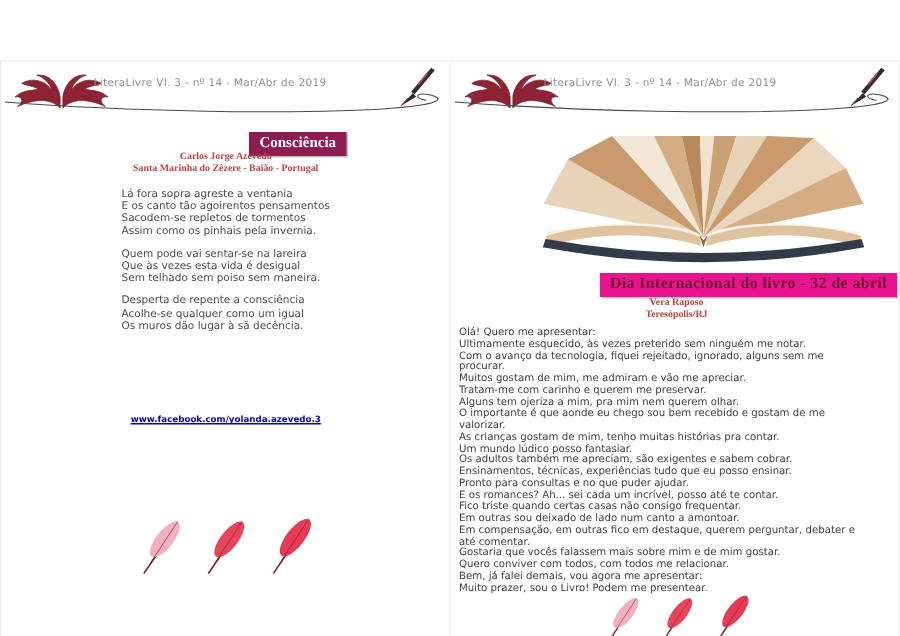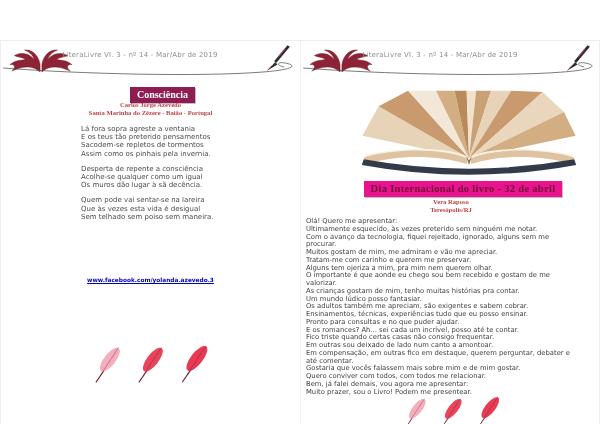--- a/index.html
+++ b/index.html
@@ -15,21 +15,21 @@
   
   .header{position:absolute;top:0;left:0;width:300px;height:42px;}
   .header .flourish{position:absolute;top:0;left:0;}
   .header .wings{position:absolute;top:4px;left:8px;}
   .header-title{
     position:absolute;top:10px;left:44px;width:190px;text-align:center;
     font-size:7px;color:#8f8f8f;letter-spacing:.2px;white-space:nowrap;
   }
 
   
-  .title-band{position:absolute;left:12px;width:100%;text-align:center;}
+  .title-band{position:absolute;left:0;width:100%;text-align:center;padding-left:48px;}
   .title-chip{
     display:inline-block;font-family:"Liberation Serif",serif;font-weight:bold;
     font-size:10px;padding:2px 7px 2.5px;box-shadow:1px 1px 0 rgba(0,0,0,.25);
   }
   .chip-left{background:#8E1C52;color:#ffffff;}
   .chip-right{background:#E9138F;color:#701033;font-size:10.5px;letter-spacing:.3px;}
   .author-line{
     position:absolute;left:0;width:100%;text-align:center;
     font-family:"Liberation Serif",serif;font-weight:bold;font-size:6.6px;color:#BC4443;
   }
@@ -115,29 +115,29 @@
     </div>
 
     <div class="title-band" style="top:42px;">
       <span class="title-chip chip-left">Consciência</span>
     </div>
     <div class="author-line" style="top:60px;">Carlos Jorge Azevedo</div>
     <div class="author-line" style="top:68px;">Santa Marinha do Zêzere - Baião - Portugal</div>
 
     <div class="poem">
       <div class="stanza">Lá fora sopra agreste a ventania
-E os teus tão preterido pensamentos
+E os canto tão agoirentos pensamentos
 Sacodem-se repletos de tormentos
 Assim como os pinhais pela invernia.</div>
+      <div class="stanza">Quem pode vai sentar-se na lareira
+Que às vezes esta vida é desigual
+Sem telhado sem poiso sem maneira.</div>
       <div class="stanza">Desperta de repente a consciência
 Acolhe-se qualquer como um igual
 Os muros dão lugar à sã decência.</div>
-      <div class="stanza">Quem pode vai sentar-se na lareira
-Que às vezes esta vida é desigual
-Sem telhado sem poiso sem maneira.</div>
     </div>
 
     <div class="fb-link">www.facebook.com/yolanda.azevedo.3</div>
 
     <div class="feather-row feathers-left">
       <svg width="32" height="42" viewBox="0 0 36 48" style="fill:#F4AFBE;">
           <use href="#feather-def"></use>
         </svg>
       <svg width="32" height="42" viewBox="0 0 36 48" style="fill:#E8455C;">
           <use href="#feather-def"></use>

